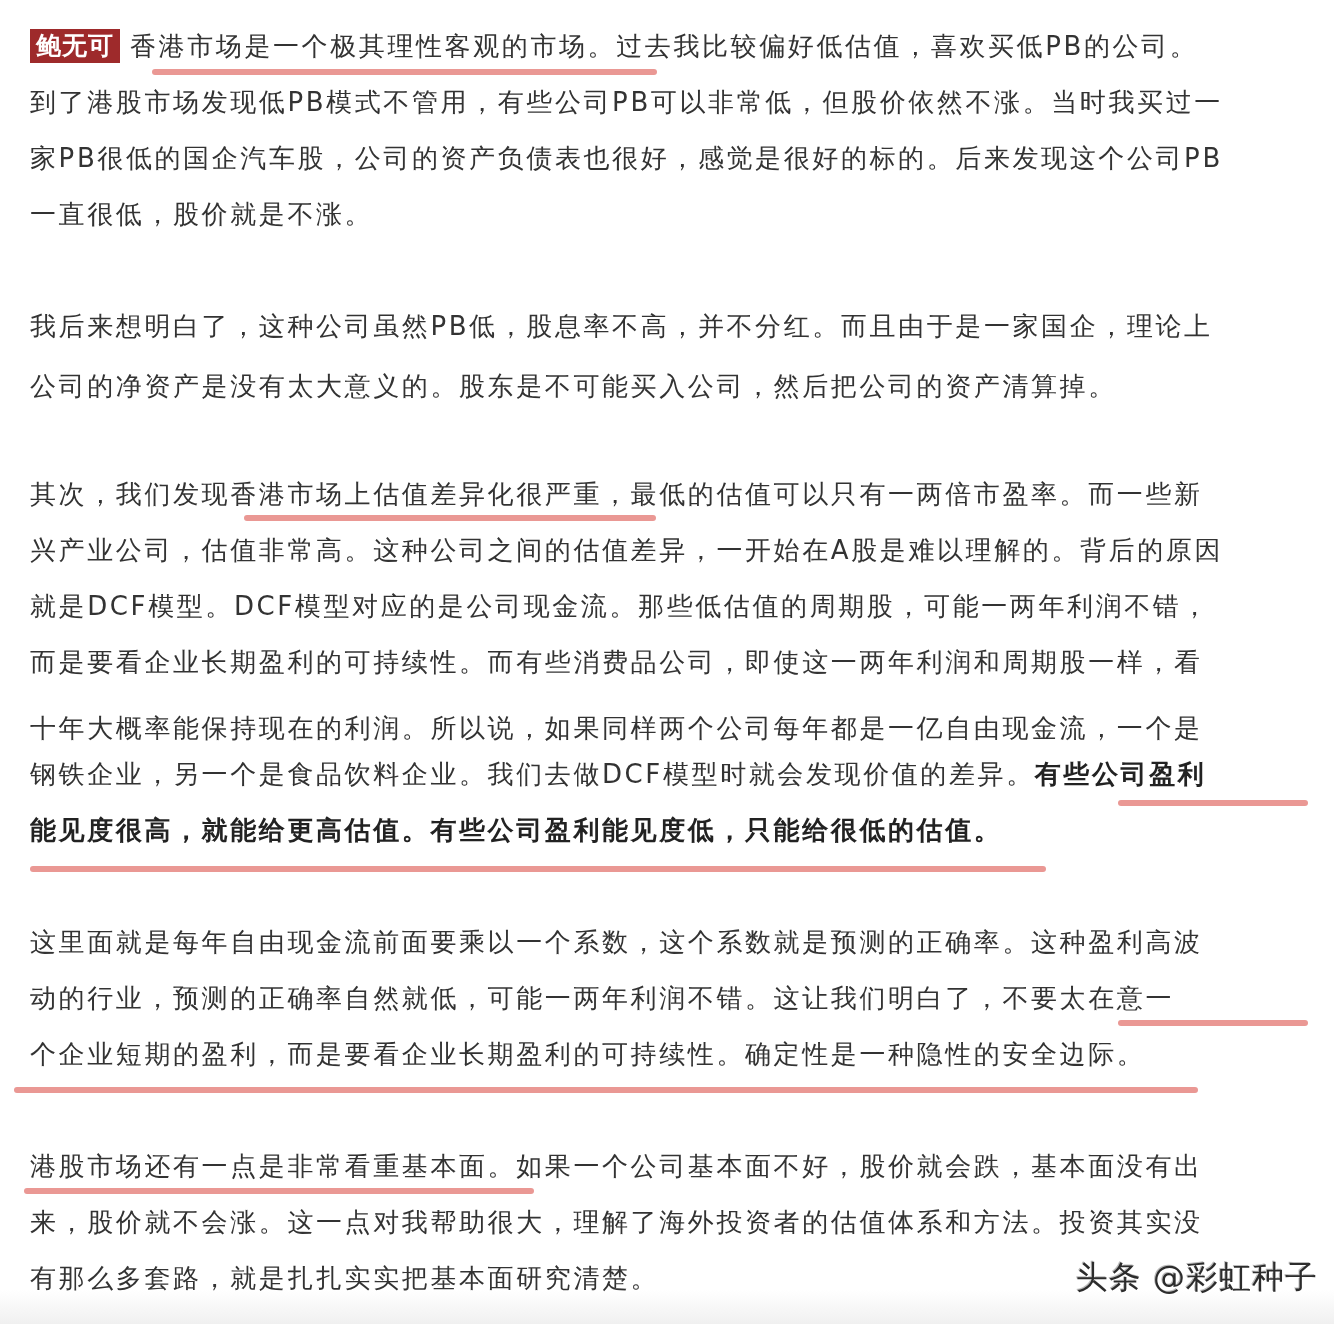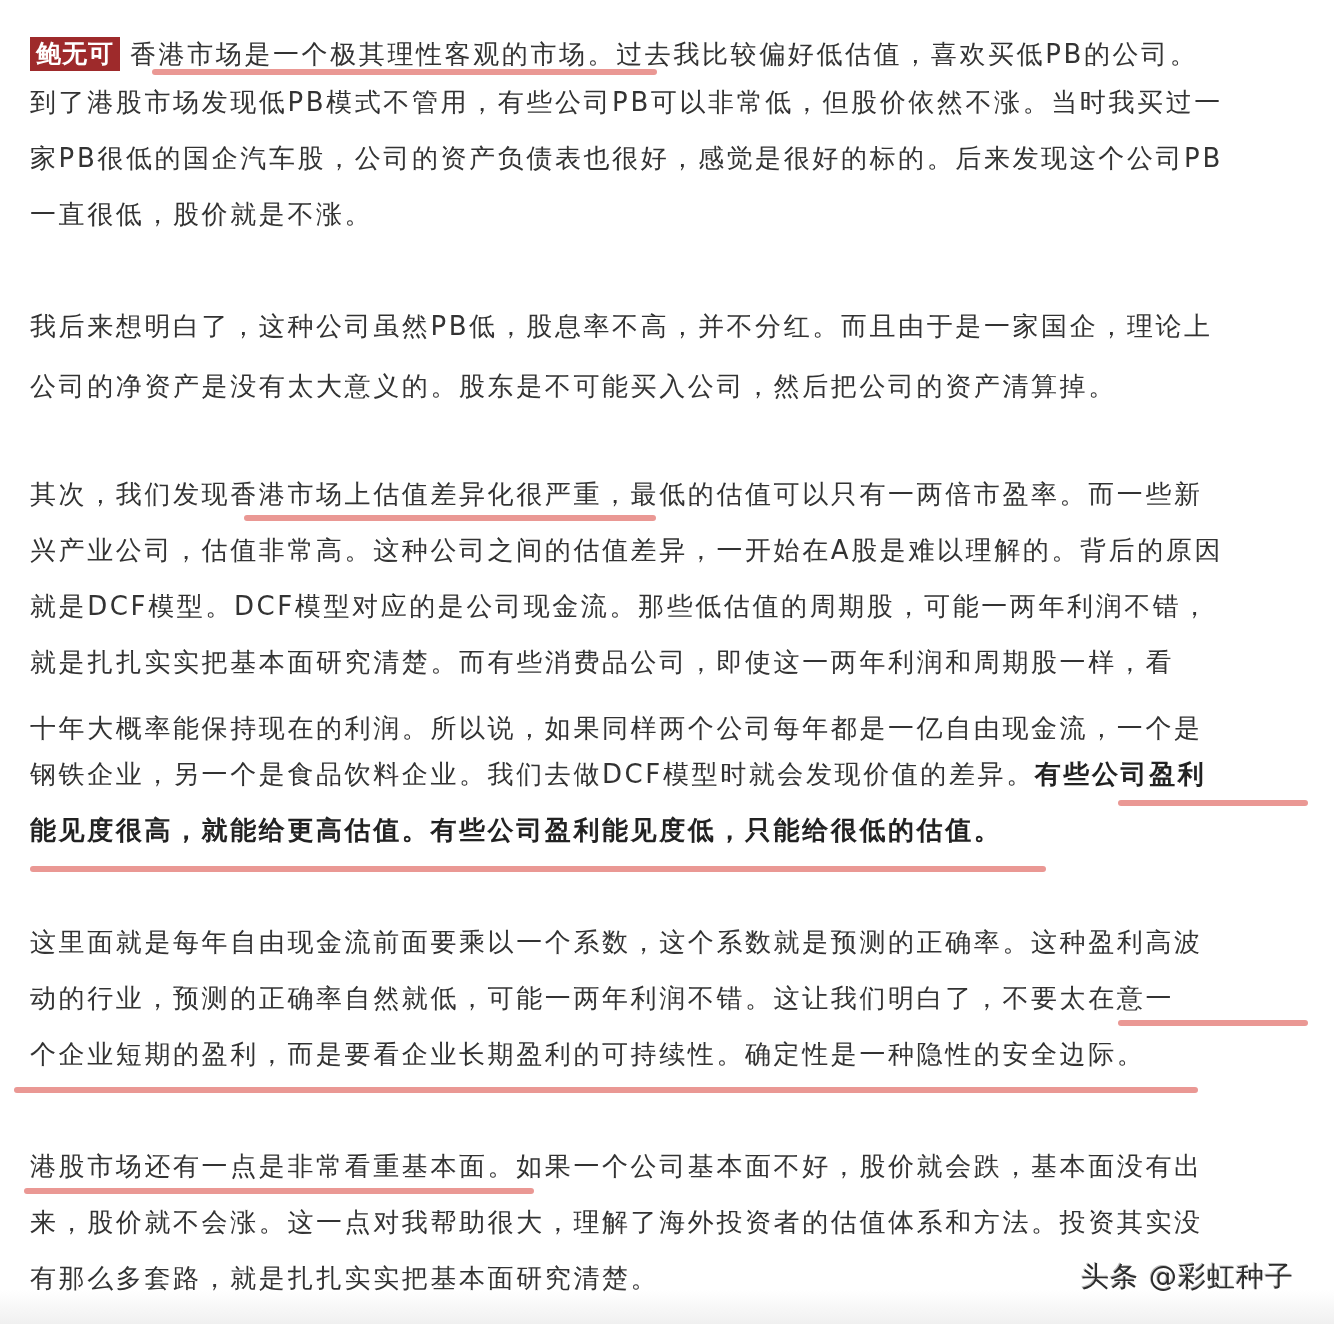--- a/index.html
+++ b/index.html
@@ -25,54 +25,54 @@
     display: inline-block; background: #9e2a2b; color: #ffffff;
     font-weight: bold; font-size: 25px; letter-spacing: 1px;
     height: 34px; line-height: 34px; padding: 0 6px; margin-right: 10px;
     vertical-align: middle; position: relative; top: -2px;
   }
   .ul {
     position: absolute; height: 6px; border-radius: 3px;
     background: #ea9894;
   }
   .watermark {
-    position: absolute; right: 40px; top: 1257px; height: 40px; line-height: 40px;
-    font-size: 28px; color: #2c2c2c; letter-spacing: 1px;
+    position: absolute; right: 16px; top: 1257px; height: 40px; line-height: 40px;
+    font-size: 32px; color: #2c2c2c; letter-spacing: 1px;
     text-shadow: 1px 1px 0 #ffffff, -1px -1px 0 #bbbbbb;
     margin-left: 26px;
   }
 </style>
 </head>
 <body>
 
 <div class="page">
 
   <div class="para" style="top:18px;">
-    <div class="line" style="top:8px;">
+    <div class="line" style="top:0;">
       <span class="tag">鲍无可</span><span>香港市场是一个极其理性客观的市场。过去我比较偏好低估值，喜欢买低PB的公司。</span>
     </div>
     <div class="ul" style="left:122px; top:51px; width:505px;"></div>
     <div class="line" style="top:56px;">到了港股市场发现低PB模式不管用，有些公司PB可以非常低，但股价依然不涨。当时我买过一</div>
     <div class="line" style="top:112px;text-align:right;">家PB很低的国企汽车股，公司的资产负债表也很好，感觉是很好的标的。后来发现这个公司PB</div>
     <div class="line" style="top:168px;">一直很低，股价就是不涨。</div>
   </div>
 
   <div class="para" style="top:298px;">
     <div class="line" style="top:0;">我后来想明白了，这种公司虽然PB低，股息率不高，并不分红。而且由于是一家国企，理论上</div>
     <div class="line" style="top:60px;">公司的净资产是没有太大意义的。股东是不可能买入公司，然后把公司的资产清算掉。</div>
   </div>
 
   <div class="para" style="top:466px;">
     <div class="line" style="top:0;">
       <span>其次，我们发现</span><span>香港市场上估值差异化很严重，</span><span>最低的估值可以只有一两倍市盈率。而一些新</span>
     </div>
     <div class="ul" style="left:214px; top:49px; width:412px;"></div>
     <div class="line" style="top:56px;">兴产业公司，估值非常高。这种公司之间的估值差异，一开始在A股是难以理解的。背后的原因</div>
     <div class="line" style="top:112px;">就是DCF模型。DCF模型对应的是公司现金流。那些低估值的周期股，可能一两年利润不错，</div>
-    <div class="line" style="top:168px;">就是扎扎实实把基本面研究清楚。而有些消费品公司，即使这一两年利润和周期股一样，看</div>
+    <div class="line" style="top:168px;">而是要看企业长期盈利的可持续性。而有些消费品公司，即使这一两年利润和周期股一样，看</div>
     <div class="line" style="top:234px;">十年大概率能保持现在的利润。所以说，如果同样两个公司每年都是一亿自由现金流，一个是</div>
     <div class="line" style="top:280px;">
       <span>钢铁企业，另一个是食品饮料企业。我们去做DCF模型时就会发现价值的差异。</span><span class="bold">有些公司盈利</span>
     </div>
     <div class="ul" style="left:1088px; top:334px; width:190px;"></div>
     <div class="line bold" style="top:336px;">能见度很高，就能给更高估值。有些公司盈利能见度低，只能给很低的估值。</div>
     <div class="ul" style="left:0px; top:400px; width:1016px;"></div>
   </div>
 
   <div class="para" style="top:914px;">

